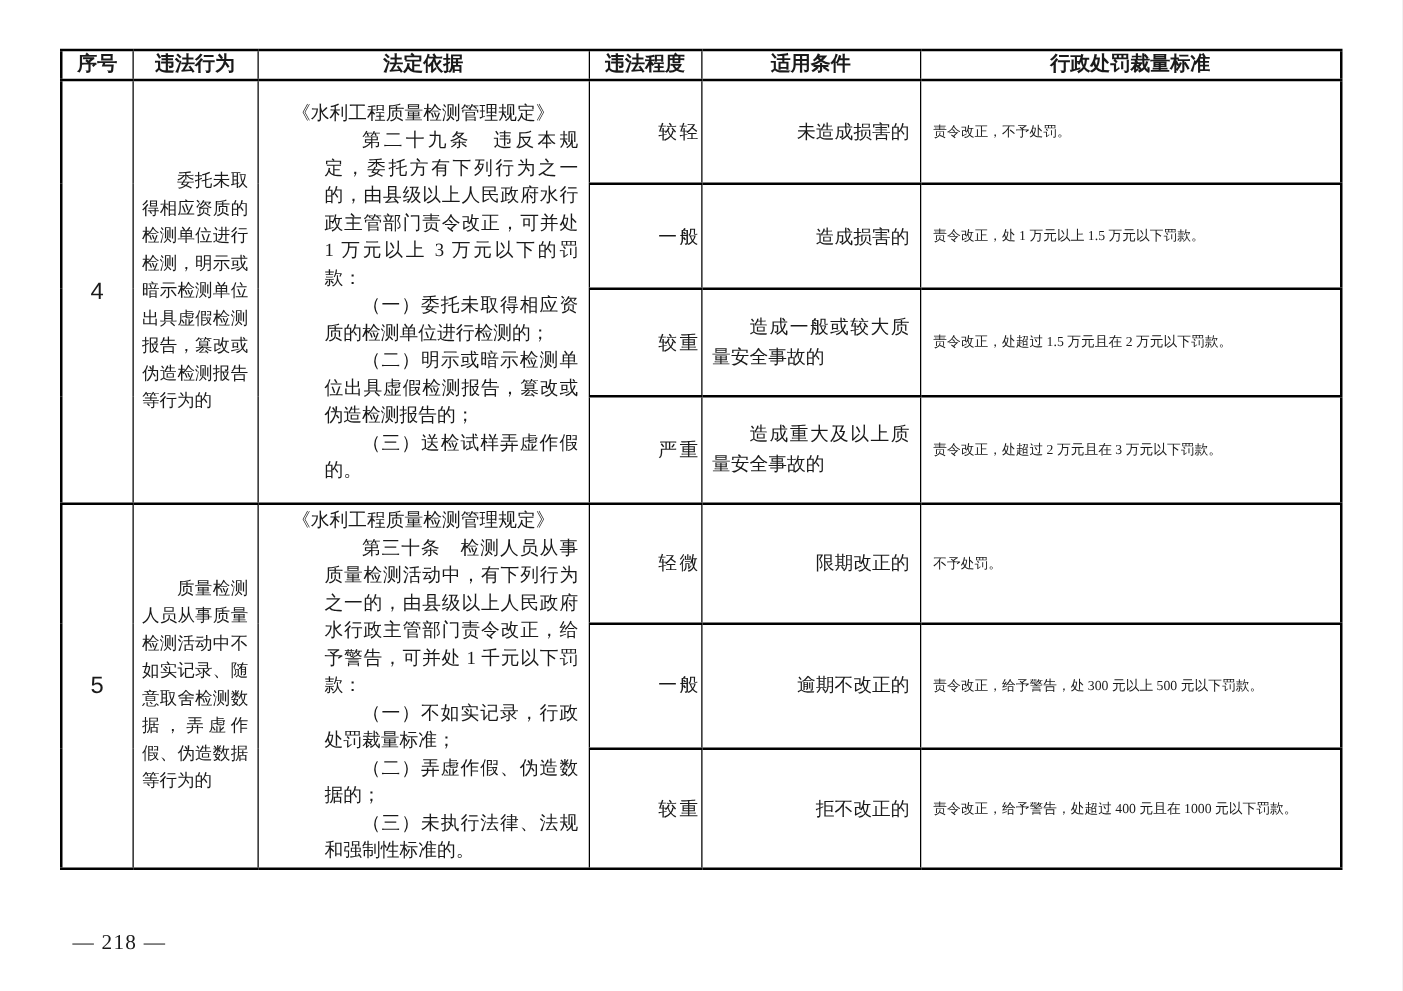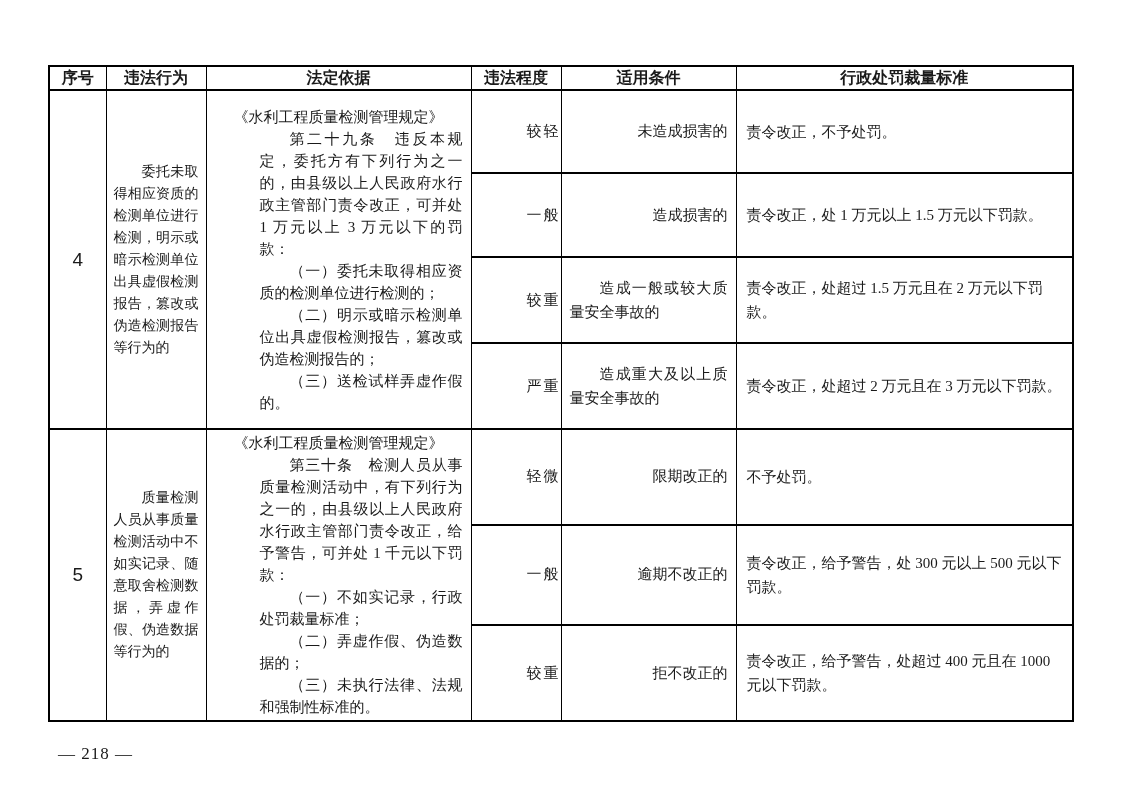--- a/index.html
+++ b/index.html
@@ -9,21 +9,21 @@
     width: 1122px;
     height: 793px;
     background: #ffffff;
     font-family: "Liberation Serif", serif;
     color: #1a1a1a;
     overflow: hidden;
   }
   table.law-table {
     position: absolute;
     left: 48px;
-    top: 65px;
+    top: 39px;
     width: 1024px;
     table-layout: fixed;
     border-collapse: collapse;
   }
   table.law-table th, table.law-table td {
     border-left: 1px solid #000;
     border-right: 1px solid #000;
     border-top: 2px solid #000;
     border-bottom: 2px solid #000;
     vertical-align: middle;
@@ -64,21 +64,21 @@
     text-align: right;
     letter-spacing: 2px;
   }
   td.cond-cell { padding: 0 8px; font-size: 15px; }
   td.cond-cell.single { text-align: right; }
   td.cond-cell.multi p {
     text-align: justify;
     text-indent: 2em;
     line-height: 24px;
   }
-  td.penalty-cell { padding: 16px 10px; font-size: 15px; }
+  td.penalty-cell { padding: 16px 10px; font-size: 11px; }
   td.penalty-cell p { line-height: 24px; text-align: left; }
   .page-footer {
     position: absolute;
     left: 58px;
     top: 744px;
     font-size: 17px;
     letter-spacing: 1px;
     font-family: "Liberation Serif", serif;
   }
 </style>

